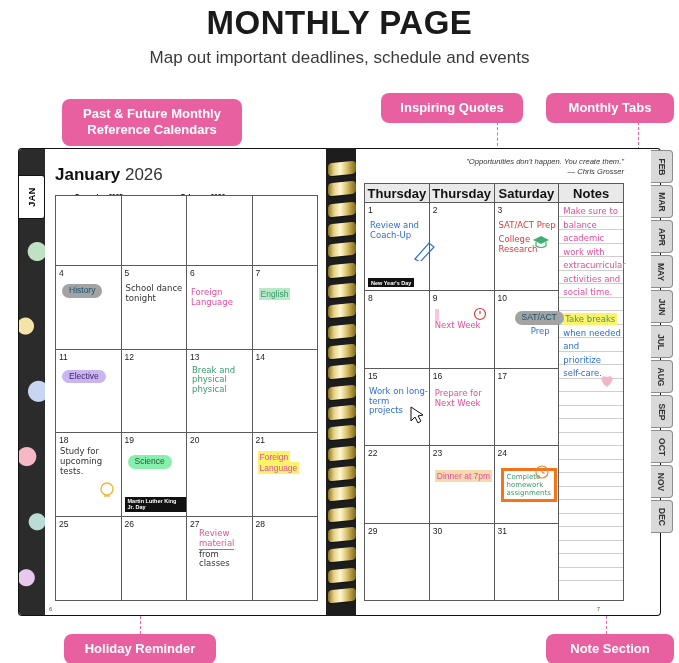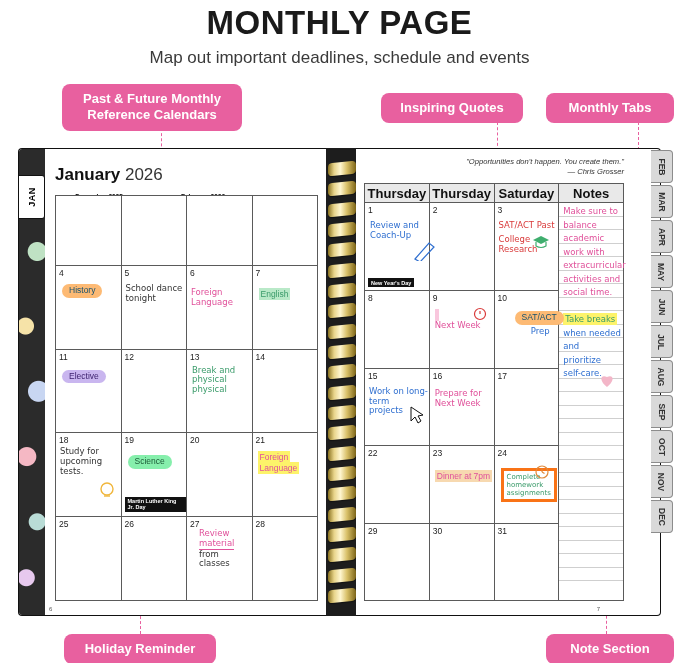--- a/index.html
+++ b/index.html
@@ -139,21 +139,21 @@
   .green{ color:#3a9b6a; }
   .dark { color:#333; }
   .hl-yellow { background:#fdf36a; padding:1px 2px; }
   .hl-green  { background:#b9e9c8; padding:1px 2px; }
   .hl-pink   { background:#f9c7dd; padding:1px 2px; }
   .hl-orange { background:#f7d9b0; padding:1px 2px; }
   .chip {
     display:inline-block; border-radius:9px; padding:2px 7px;
     font-size:8.5px; font-weight:normal;
   }
-  .chip.blue  { background:#fdba74; color:#14506e; }
+  .chip.blue  { background:#a3a3a3; color:#14506e; }
   .chip.lav   { background:#c9b6ef; color:#3e2370; }
   .chip.mint  { background:#86efac; color:#1d5c38; }
   .tag-black {
     display:inline-block; background:#111; color:#fff;
     font-size:5.5px; padding:1.5px 3px; font-weight:bold;
   }
   .underline-red { border-bottom:1.5px solid #e0509a; }
 
   
   .spiral {
@@ -200,21 +200,21 @@
   .mtab span { transform: rotate(90deg); }
 
   .pgnum { position:absolute; bottom:3px; font-size:6px; color:#555; }
 </style>
 </head>
 <body>
 
 <div class="hdr-title">MONTHLY PAGE</div>
 <div class="hdr-sub">Map out important deadlines, schedule and events</div>
 
-<div class="callout" style="left:62px; top:84px; width:180px;">
+<div class="callout" style="left:62px; top:99px; width:180px;">
   <div style="white-space:pre-line">Past &amp; Future Monthly
 Reference Calendars</div>
 </div>
 <div class="leader" style="left:161px; top:128px; height:44px;"></div>
 
 <div class="callout" style="left:381px; top:93px; width:142px;">
   <div>Inspiring Quotes</div>
 </div>
 <div class="leader" style="left:497px; top:122px; height:50px;"></div>
 
@@ -553,21 +553,21 @@
               <div class="note" style="left:3px; bottom:3px;">
                 <span class="tag-black">New Year's Day</span>
               </div>
             </td>
             <td>
               <span class="daynum">2</span>
             </td>
             <td>
               <span class="daynum">3</span>
               <div class="note red hand" style="left:4px; top:18px;">
-                <div>SAT/ACT Past</div>
+                <div>SAT/ACT Prep</div>
                 <div style="margin-top:4px">College</div>
                 <div>Research</div>
               </div>
               <svg style="position:absolute;right:8px;top:30px;" width="18" height="18">
                 <polygon points="9,3 17,7 9,11 1,7" fill="#3fae6e"></polygon>
                 <path d="M4 9 v4 q5 3 10 0 v-4" fill="none" stroke="#3fae6e" stroke-width="1.2"></path>
               </svg>
             </td>
             <td rowspan="5" style="background:#fff;">
               <div style="position:relative; height:100%;">

